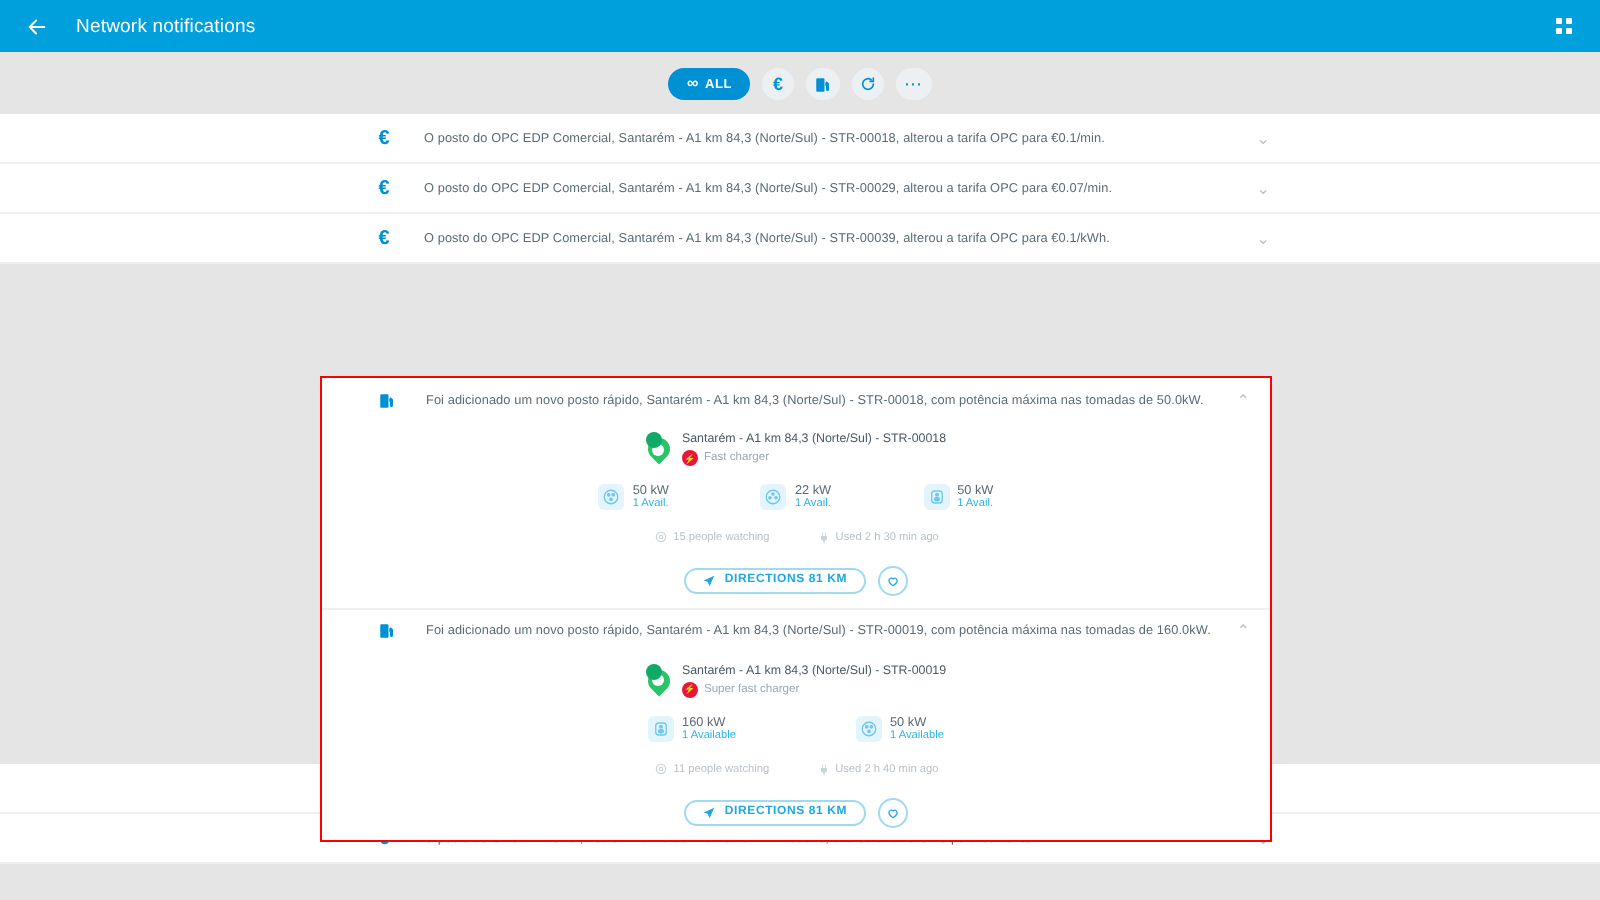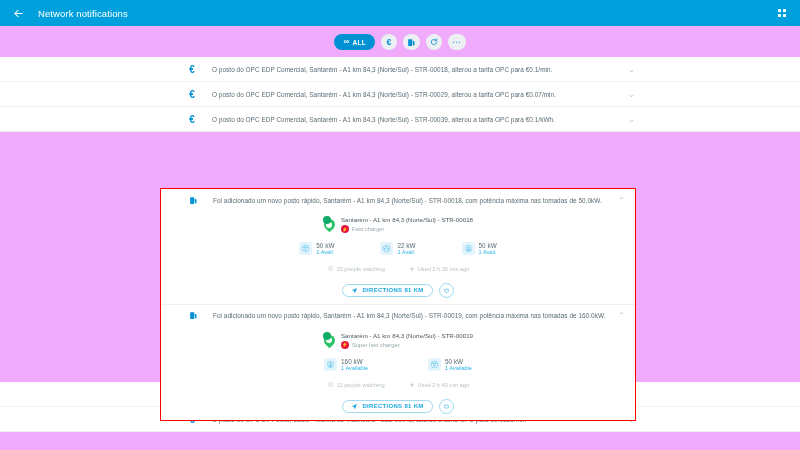--- a/index.html
+++ b/index.html
@@ -3,21 +3,21 @@
 <meta charset="utf-8">
 <style>
   * { box-sizing: border-box; }
   html, body {
     margin: 0; padding: 0;
     width: 800px; height: 450px;
     background: #ffffff;
     font-family: "Liberation Sans", sans-serif;
     overflow: hidden;
   }
-  .app { position: relative; width: 800px; height: 450px; background:#f0abfc; }
+  .app { position: relative; width: 800px; height: 450px; background:#e5e5e5; }
 
   
   .appbar {
     height: 26px;
     background: #00A0DC;
     display: flex;
     align-items: center;
     padding: 0 8px;
     color: #fff;
   }

